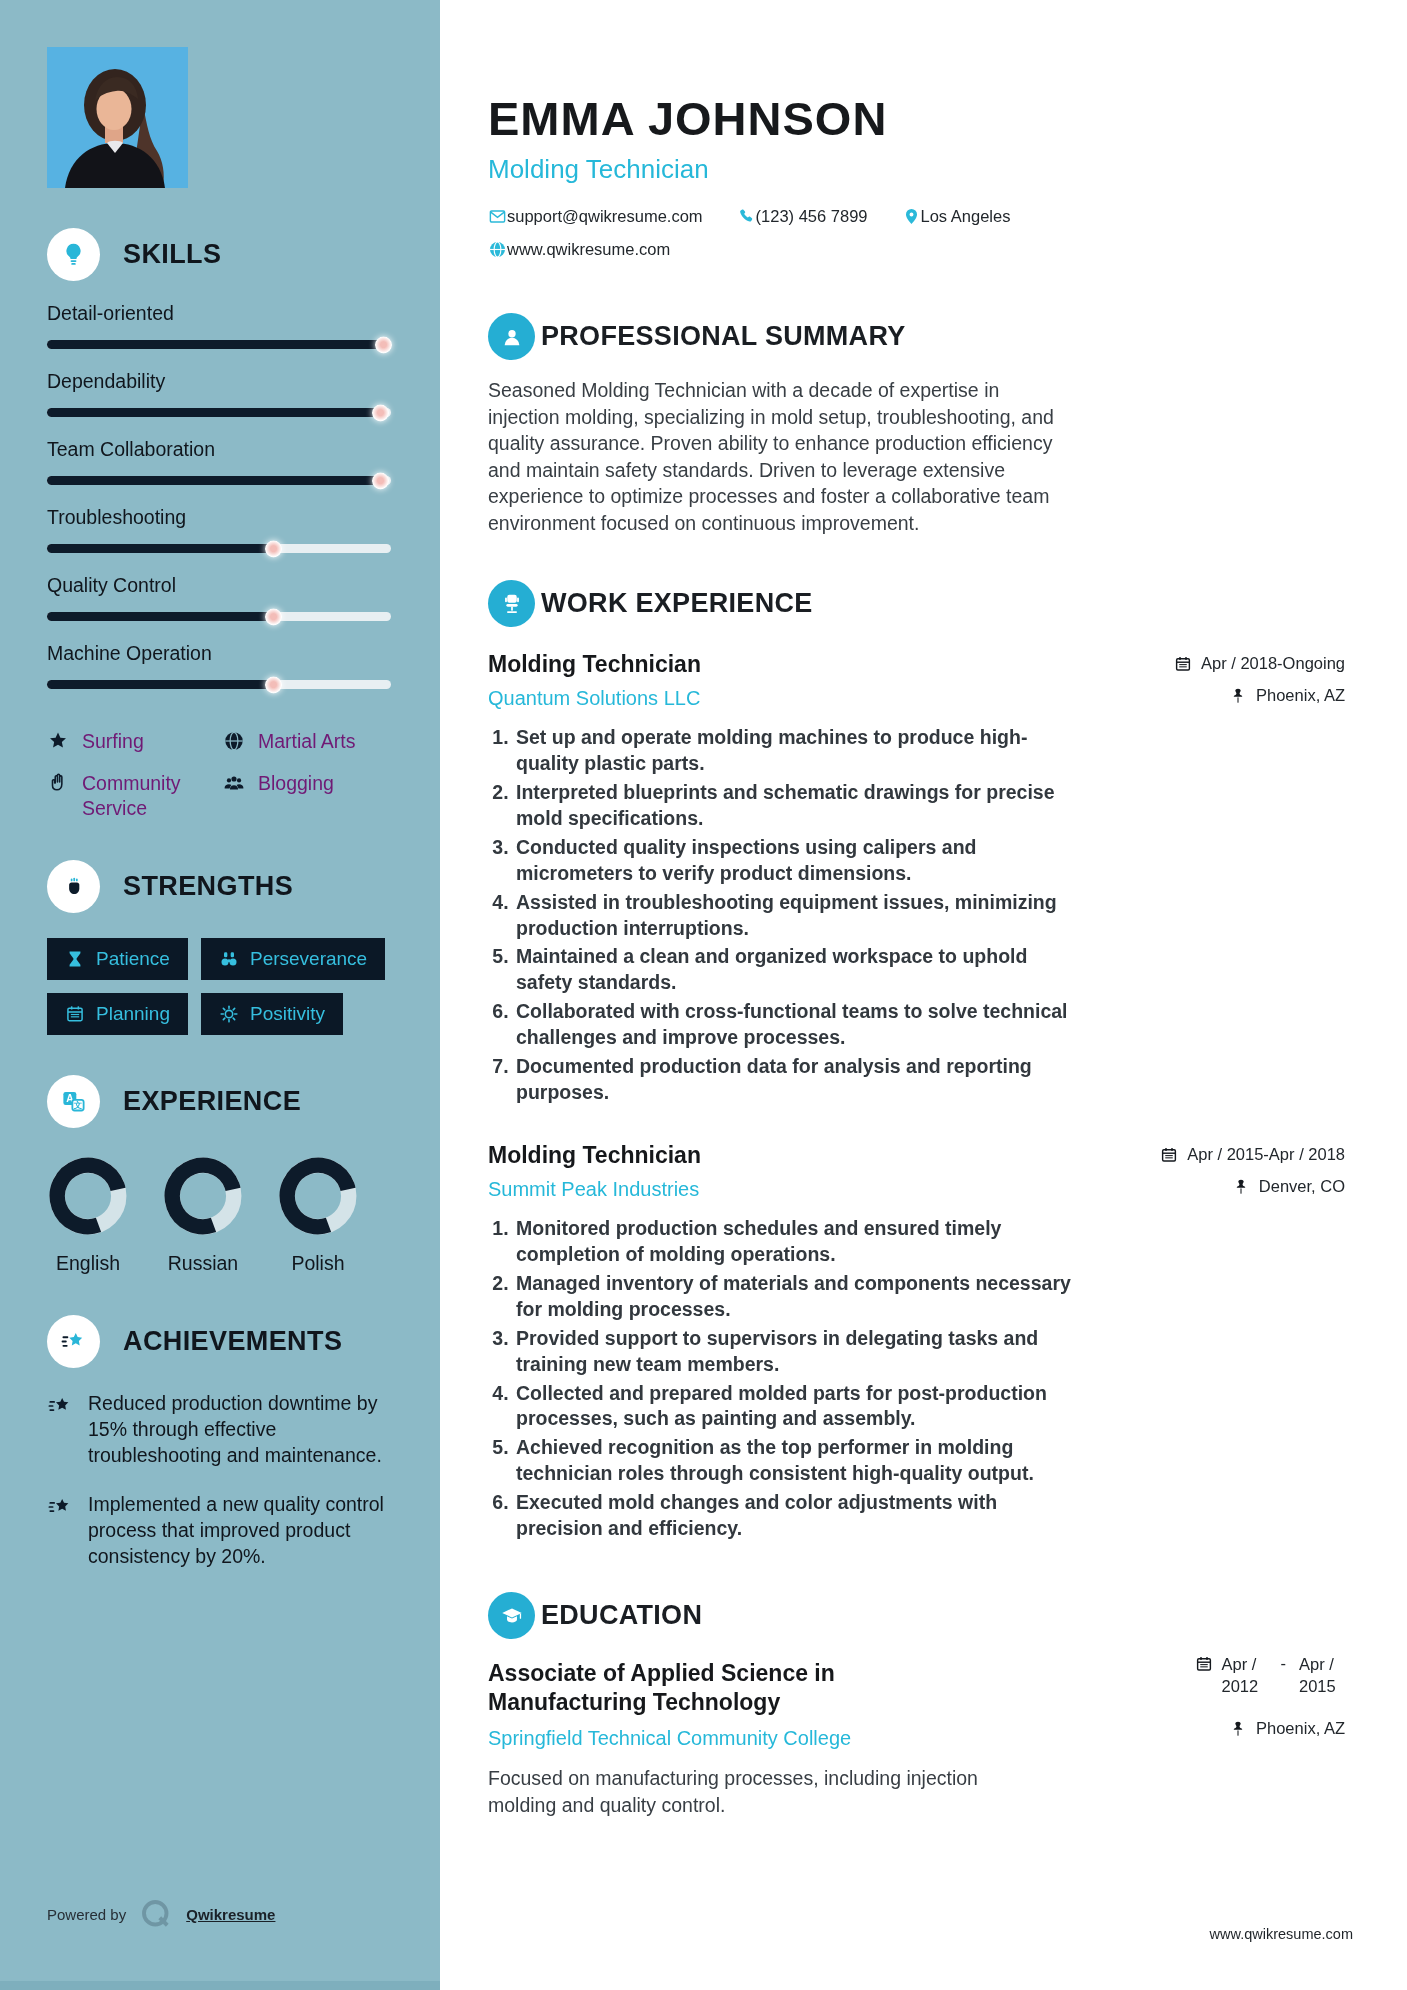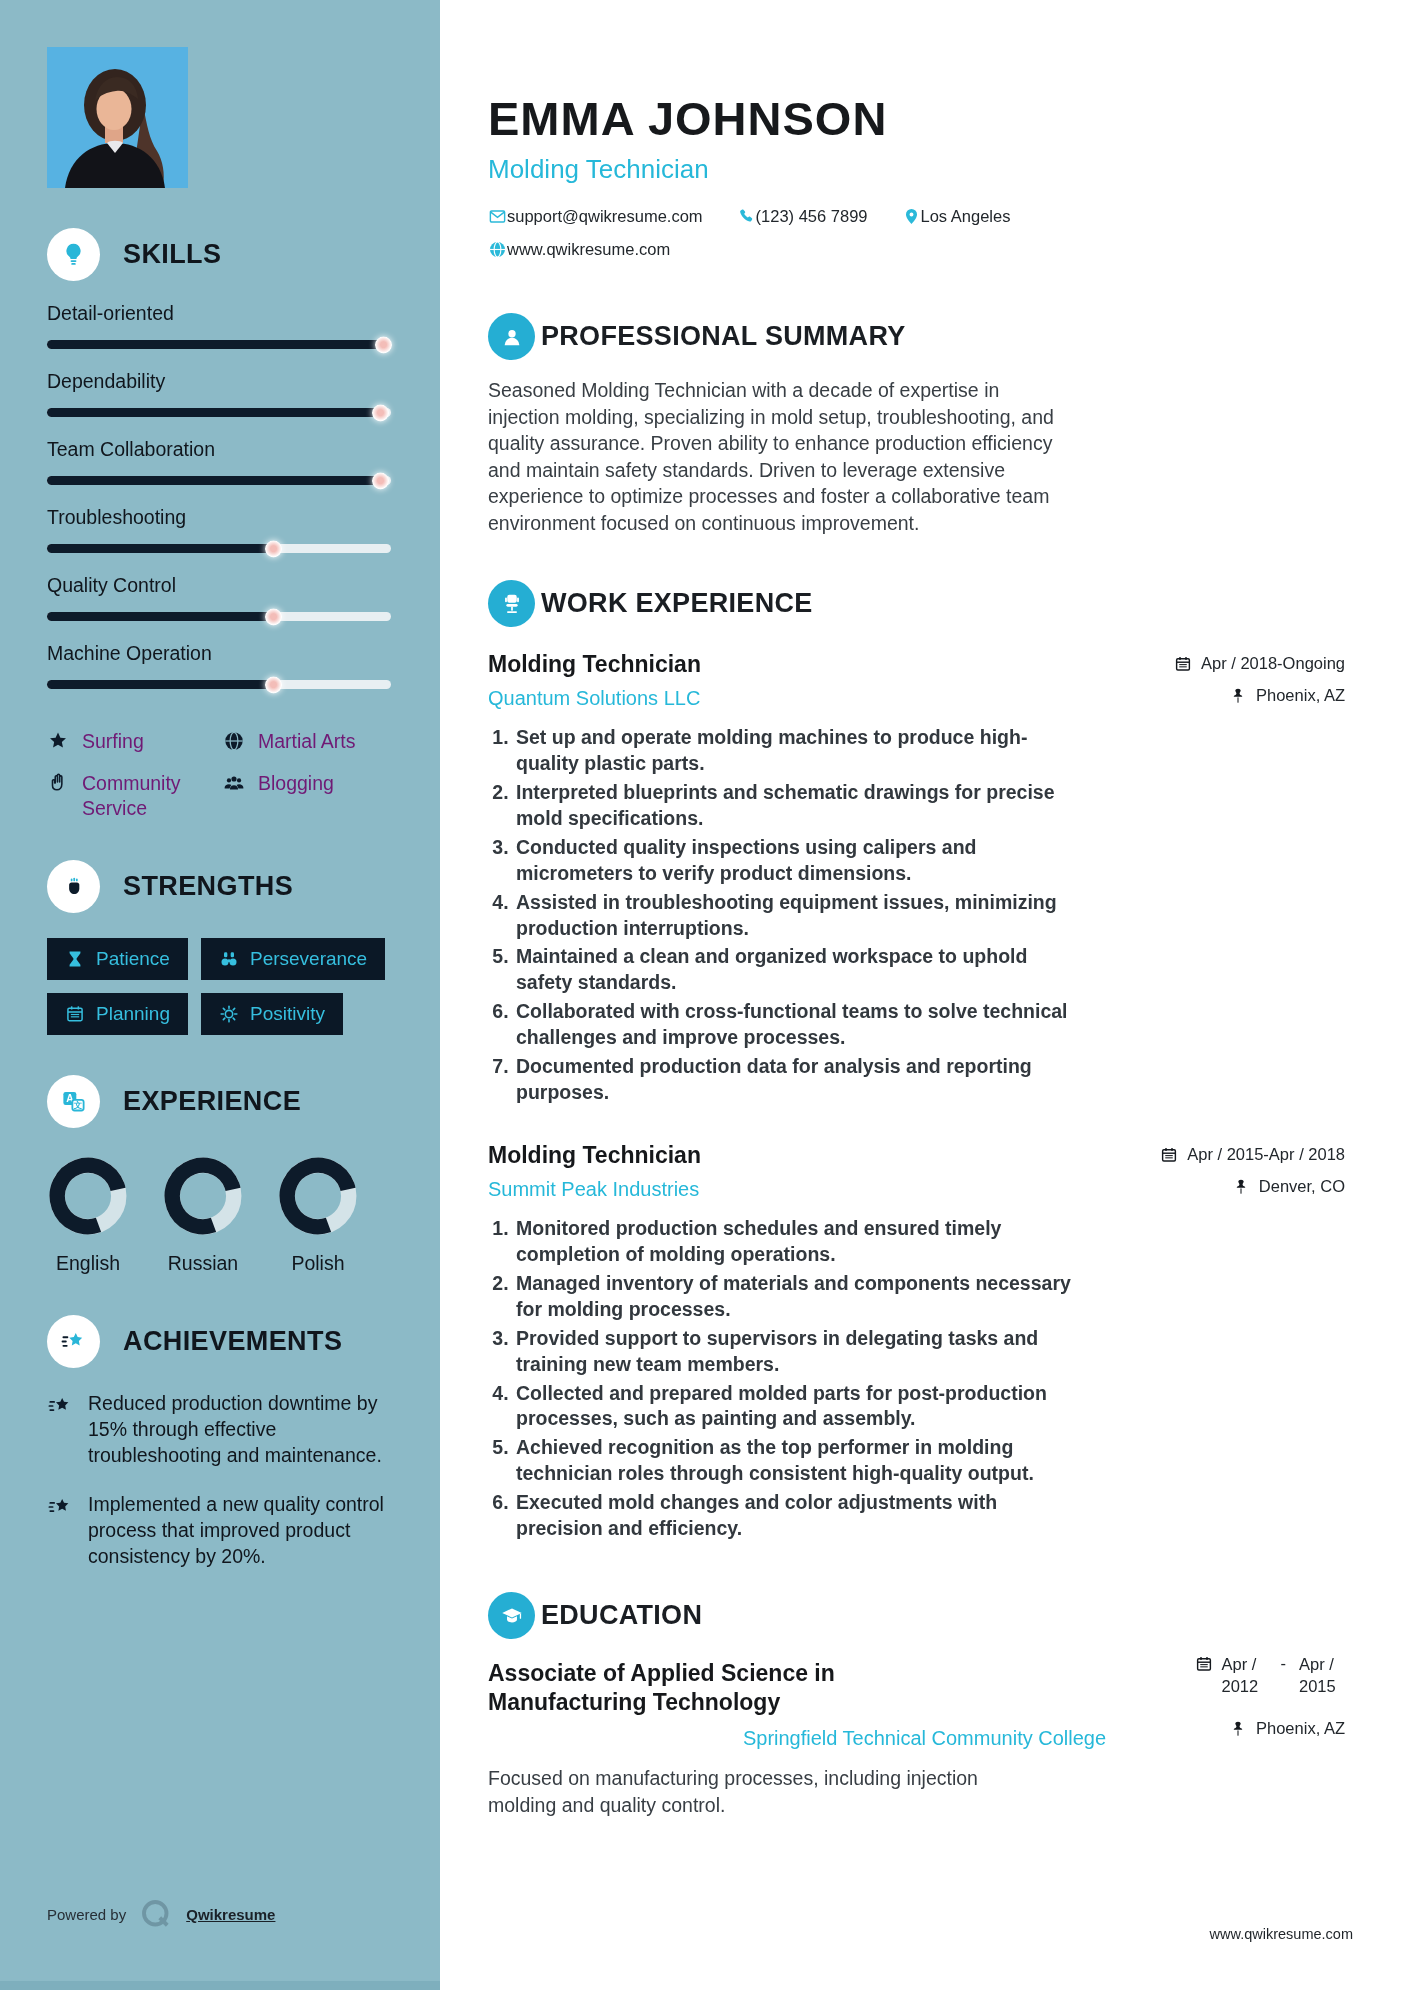--- a/index.html
+++ b/index.html
@@ -65,21 +65,21 @@
   .job-title { font-size:23px; font-weight:700; color:#16181B; }
   .company { font-size:20px; color:#26B8D9; margin-top:9px; }
   .meta { position:absolute; right:16px; top:3px; font-size:16.5px; color:#22272C; font-weight:400; }
   .meta-row { display:flex; justify-content:flex-end; align-items:flex-start; gap:9px; }
   .meta-row + .meta-row { margin-top:13px; }
   .meta svg { width:18px; height:18px; color:#15191E; flex:none; margin-top:1px; }
   .bullets { margin-top:15px; padding-left:26px; font-size:19.5px; line-height:1.33; color:#32383E; max-width:588px; }
   .bullets li { margin-bottom:3px; padding-left:2px;font-weight:bold; }
 
   .edu-degree { font-size:23px; font-weight:700; color:#16181B; max-width:372px; line-height:1.24; margin-top:20px; }
-  .school { font-size:20px; color:#26B8D9; margin-top:11px;text-align:center; }
+  .school { font-size:20px; color:#26B8D9; margin-top:11px; }
   .edu-desc { margin-top:15px; font-size:19.5px; line-height:1.36; color:#383E44; max-width:545px; }
   .edu-meta { top:8px; }
   .date-wrap { display:inline-block; width:46px; line-height:1.3; }
   .dash { margin:0 4px; }
 
   .footer-url { position:absolute; right:54px; bottom:48px; font-size:14.5px; color:#1F2429; font-weight:500; }
 </style>
 </head>
 <body>
 

